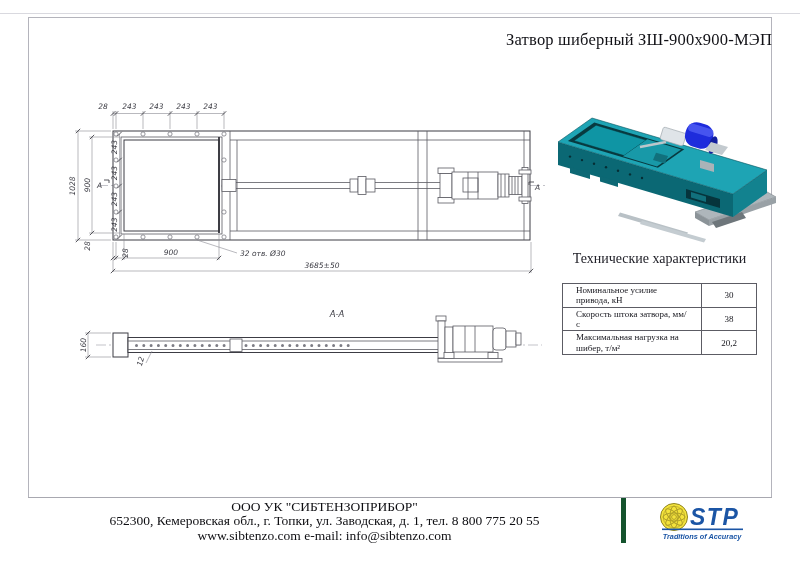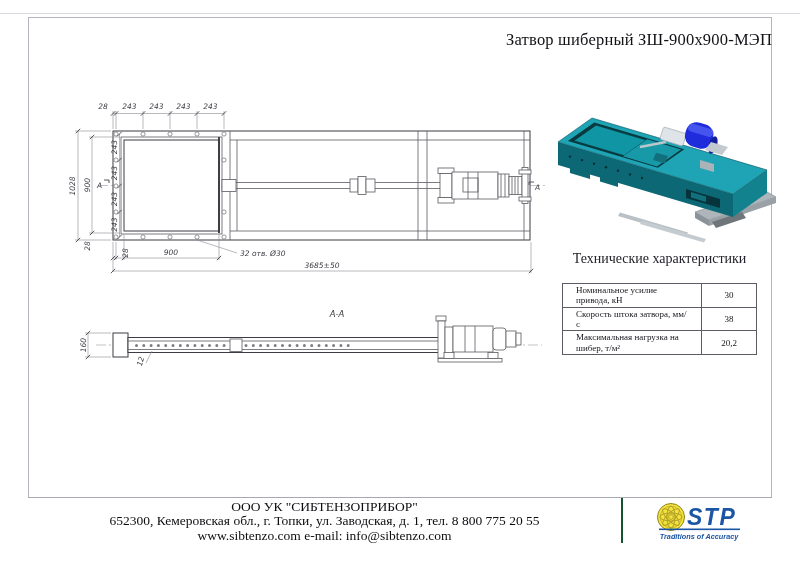--- a/index.html
+++ b/index.html
@@ -28,21 +28,21 @@
   table.specs-table{width:100%;border-collapse:collapse;margin-top:16px;
         font-size:9px;line-height:1.15;table-layout:fixed;}
   table.specs-table td{border:1px solid #5c5c64;padding:1px 13px;color:#17171e;}
   table.specs-table td.val{width:28px;text-align:center;font-family:Liberation Serif, serif;}
 
   
   .footer{position:absolute;left:28px;top:497px;width:744px;height:46px;
           border-top:1px solid #a8a8b0;display:flex;box-sizing:border-box;background:#fff;}
   .footer-text{flex:1;text-align:center;padding-top:2px;color:#0e0e12;}
   .f-line{font-size:13.5px;line-height:1.07;}
-  .footer-logo{width:151px;border-left:2px solid #14532d;position:relative;box-sizing:border-box;}
+  .footer-logo{width:151px;border-left:5px solid #14532d;position:relative;box-sizing:border-box;}
 </style>
 </head>
 <body>
 
 <div class="page">
   <div class="topline"></div>
   <div class="frame"></div>
   <div class="title">Затвор шиберный ЗШ-900х900-МЭП</div>
 
   <svg class="drawing-svg" width="800" height="566" viewBox="0 0 800 566">

